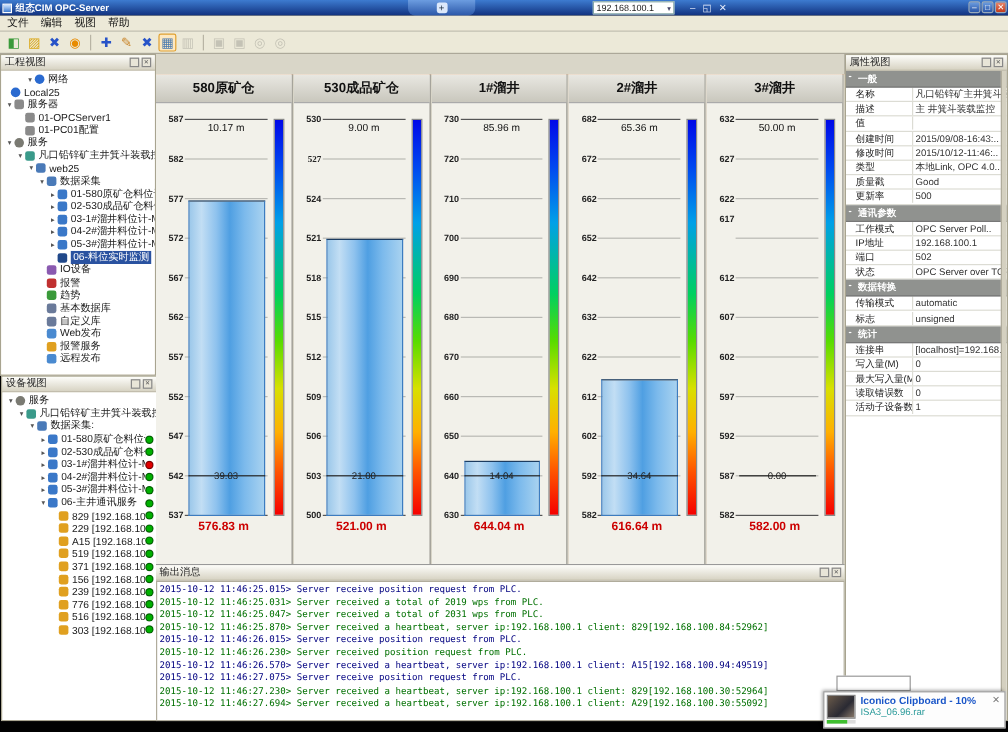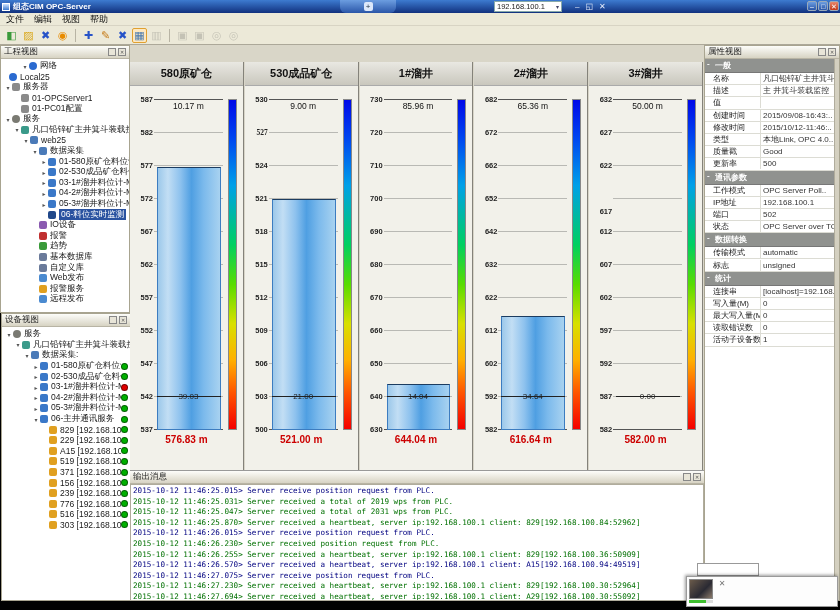--- a/index.html
+++ b/index.html
@@ -539,21 +539,21 @@
         <div class="gauge">
           <div class="g-h">3#溜井</div>
           <div class="g-plot">
             <div class="tickline edge" style="top: 0px;"></div>
             <div class="ticklbl" style="top: 0px;">632</div>
             <div class="tickline" style="top: 33px;"></div>
             <div class="ticklbl" style="top: 33px;">627</div>
             <div class="tickline" style="top: 66px;"></div>
             <div class="ticklbl" style="top: 66px;">622</div>
             <div class="tickline" style="top: 99px;"></div>
-            <div class="ticklbl" style="top: 112px;">617</div>
+            <div class="ticklbl" style="top: 83px;">617</div>
             <div class="tickline" style="top: 132px;"></div>
             <div class="ticklbl" style="top: 132px;">612</div>
             <div class="tickline" style="top: 165px;"></div>
             <div class="ticklbl" style="top: 165px;">607</div>
             <div class="tickline" style="top: 198px;"></div>
             <div class="ticklbl" style="top: 198px;">602</div>
             <div class="tickline" style="top: 231px;"></div>
             <div class="ticklbl" style="top: 231px;">597</div>
             <div class="tickline" style="top: 264px;"></div>
             <div class="ticklbl" style="top: 264px;">592</div>
@@ -577,21 +577,20 @@
             <span>✕</span>
           </span>
       </div>
       <div class="logbody" id="logbody">
           <div class="logline navy" style="color: rgb(0, 0, 128);">2015-10-12 11:46:25.015&gt; Server receive position request from PLC.</div>
           <div class="logline green" style="color: rgb(0, 112, 0);">2015-10-12 11:46:25.031&gt; Server received a total of 2019 wps from PLC.</div>
           <div class="logline green" style="color: rgb(0, 112, 0);">2015-10-12 11:46:25.047&gt; Server received a total of 2031 wps from PLC.</div>
           <div class="logline green" style="color: rgb(0, 112, 0);">2015-10-12 11:46:25.870&gt; Server received a heartbeat, server ip:192.168.100.1 client: 829[192.168.100.84:52962]</div>
           <div class="logline navy" style="color: rgb(0, 0, 128);">2015-10-12 11:46:26.015&gt; Server receive position request from PLC.</div>
           <div class="logline green" style="color: rgb(0, 112, 0);">2015-10-12 11:46:26.230&gt; Server received position request from PLC.</div>
-          <div class="logline green" style="color: rgb(0, 112, 0);">2015-10-12 11:46:26.255&gt; Server received a heartbeat, server ip:192.168.100.1 client: 829[192.168.100.36:50909]</div>
           <div class="logline navy" style="color: rgb(0, 0, 128);">2015-10-12 11:46:26.570&gt; Server received a heartbeat, server ip:192.168.100.1 client: A15[192.168.100.94:49519]</div>
           <div class="logline navy" style="color: rgb(0, 0, 128);">2015-10-12 11:46:27.075&gt; Server receive position request from PLC.</div>
           <div class="logline green" style="color: rgb(0, 112, 0);">2015-10-12 11:46:27.230&gt; Server received a heartbeat, server ip:192.168.100.1 client: 829[192.168.100.30:52964]</div>
           <div class="logline green" style="color: rgb(0, 112, 0);">2015-10-12 11:46:27.694&gt; Server received a heartbeat, server ip:192.168.100.1 client: A29[192.168.100.30:55092]</div>
         </div>
     </div>
   </div>
 
   <div class="panel" style="right:0;top:45px;width:136px;height:556px;">
     <div class="phead">
@@ -690,16 +689,20 @@
 
   <div class="bottombar"></div>
   <input class="filterbox" value="" style="">
   <div class="popup">
     <div class="thumb">
       <div class="thumbimg"></div>
       <div class="thumbbar">
           <div class="thumbbarfill" id="thumbbarfill" style="width: 70%;"></div>
         </div>
     </div>
+    <div class="ptexts">
+      <div class="ptitle">Iconico Clipboard - 10%</div>
+      <div class="psub">ISA3_06.96.rar</div>
+    </div>
     <div class="pclose">✕</div>
   </div>
 
 </div>
 
 </body></html>

